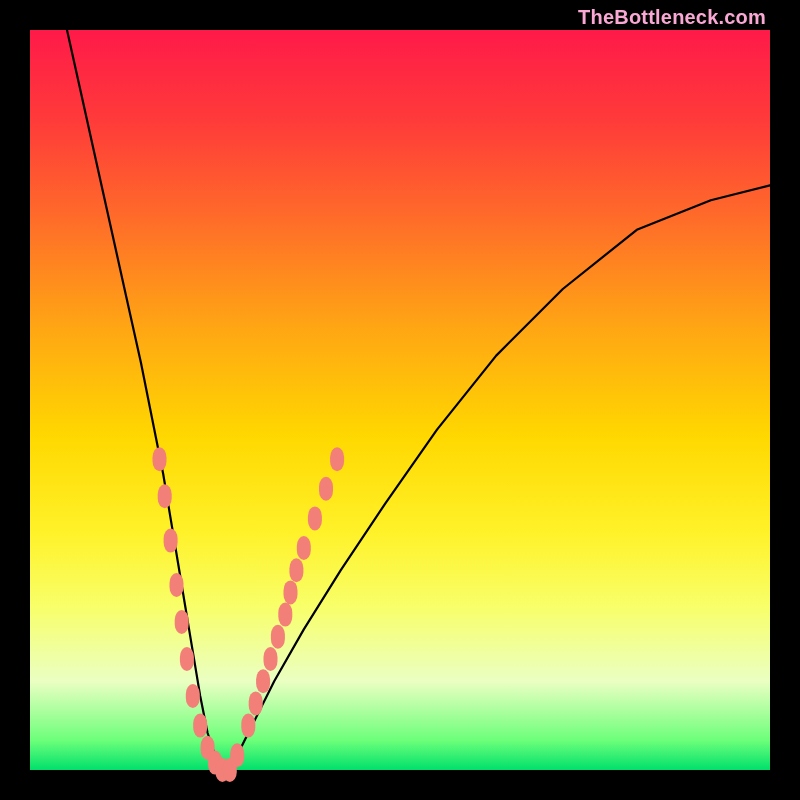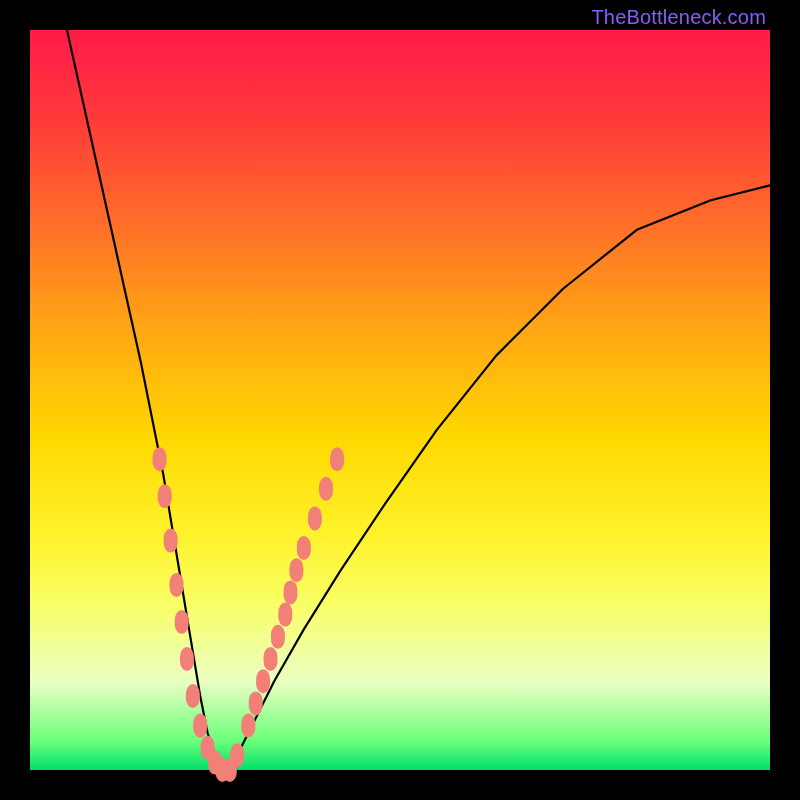--- a/index.html
+++ b/index.html
@@ -26,23 +26,23 @@
       #fff22a 68%,
       #f8ff6a 78%,
       #eaffc2 88%,
       #6cff7a 96%,
       #00e06b 100%);
   }
   .watermark {
     position: absolute;
     right: 34px;
     top: 6px;
-    color: #8b5cf6;
+    color: #f9a8d4;
     font-size: 20px;
-    font-weight: 400;
+    font-weight: 700;
     letter-spacing: 0.2px;
   }
   svg.plot {
     position: absolute;
     left: 30px;
     top: 30px;
     width: 740px;
     height: 740px;
     overflow: visible;
   }

